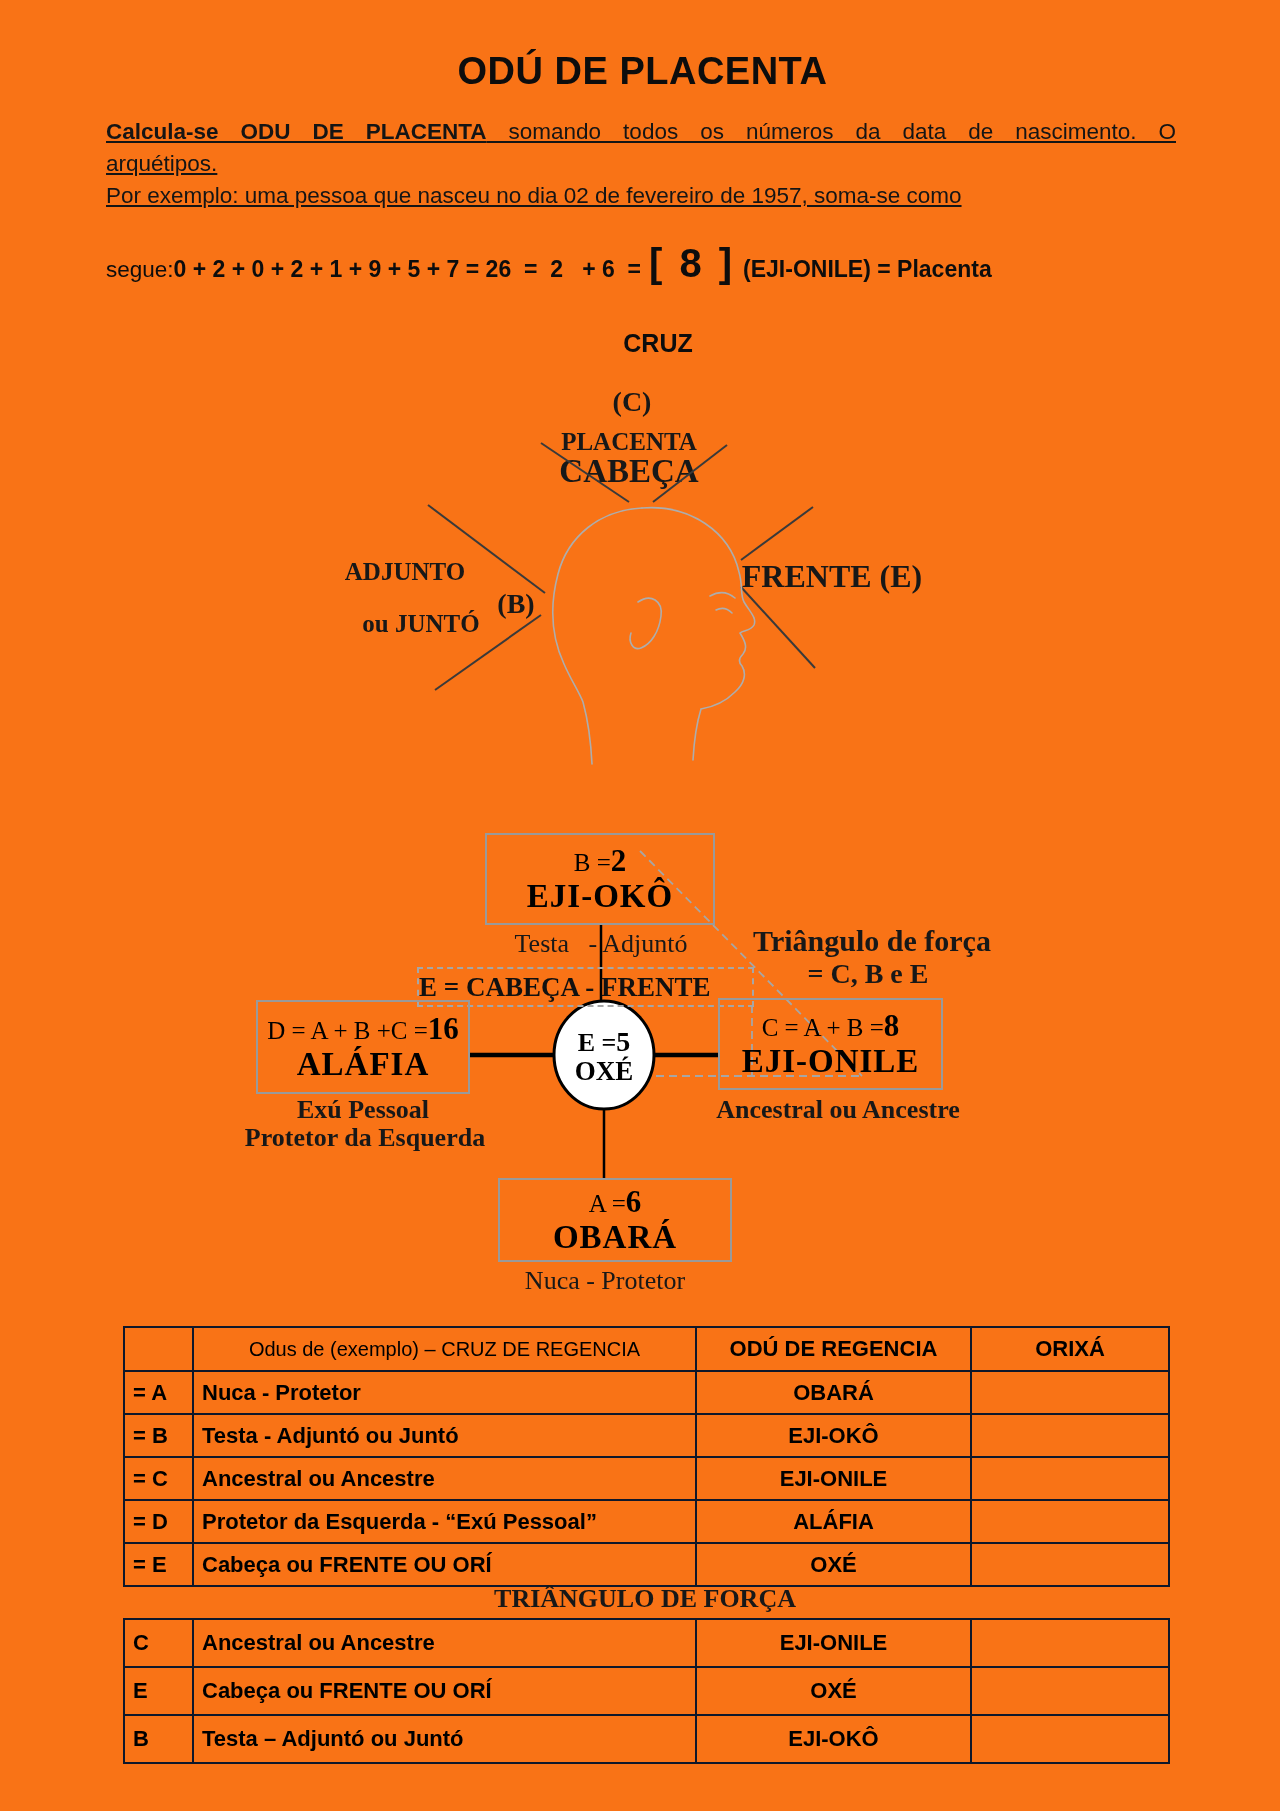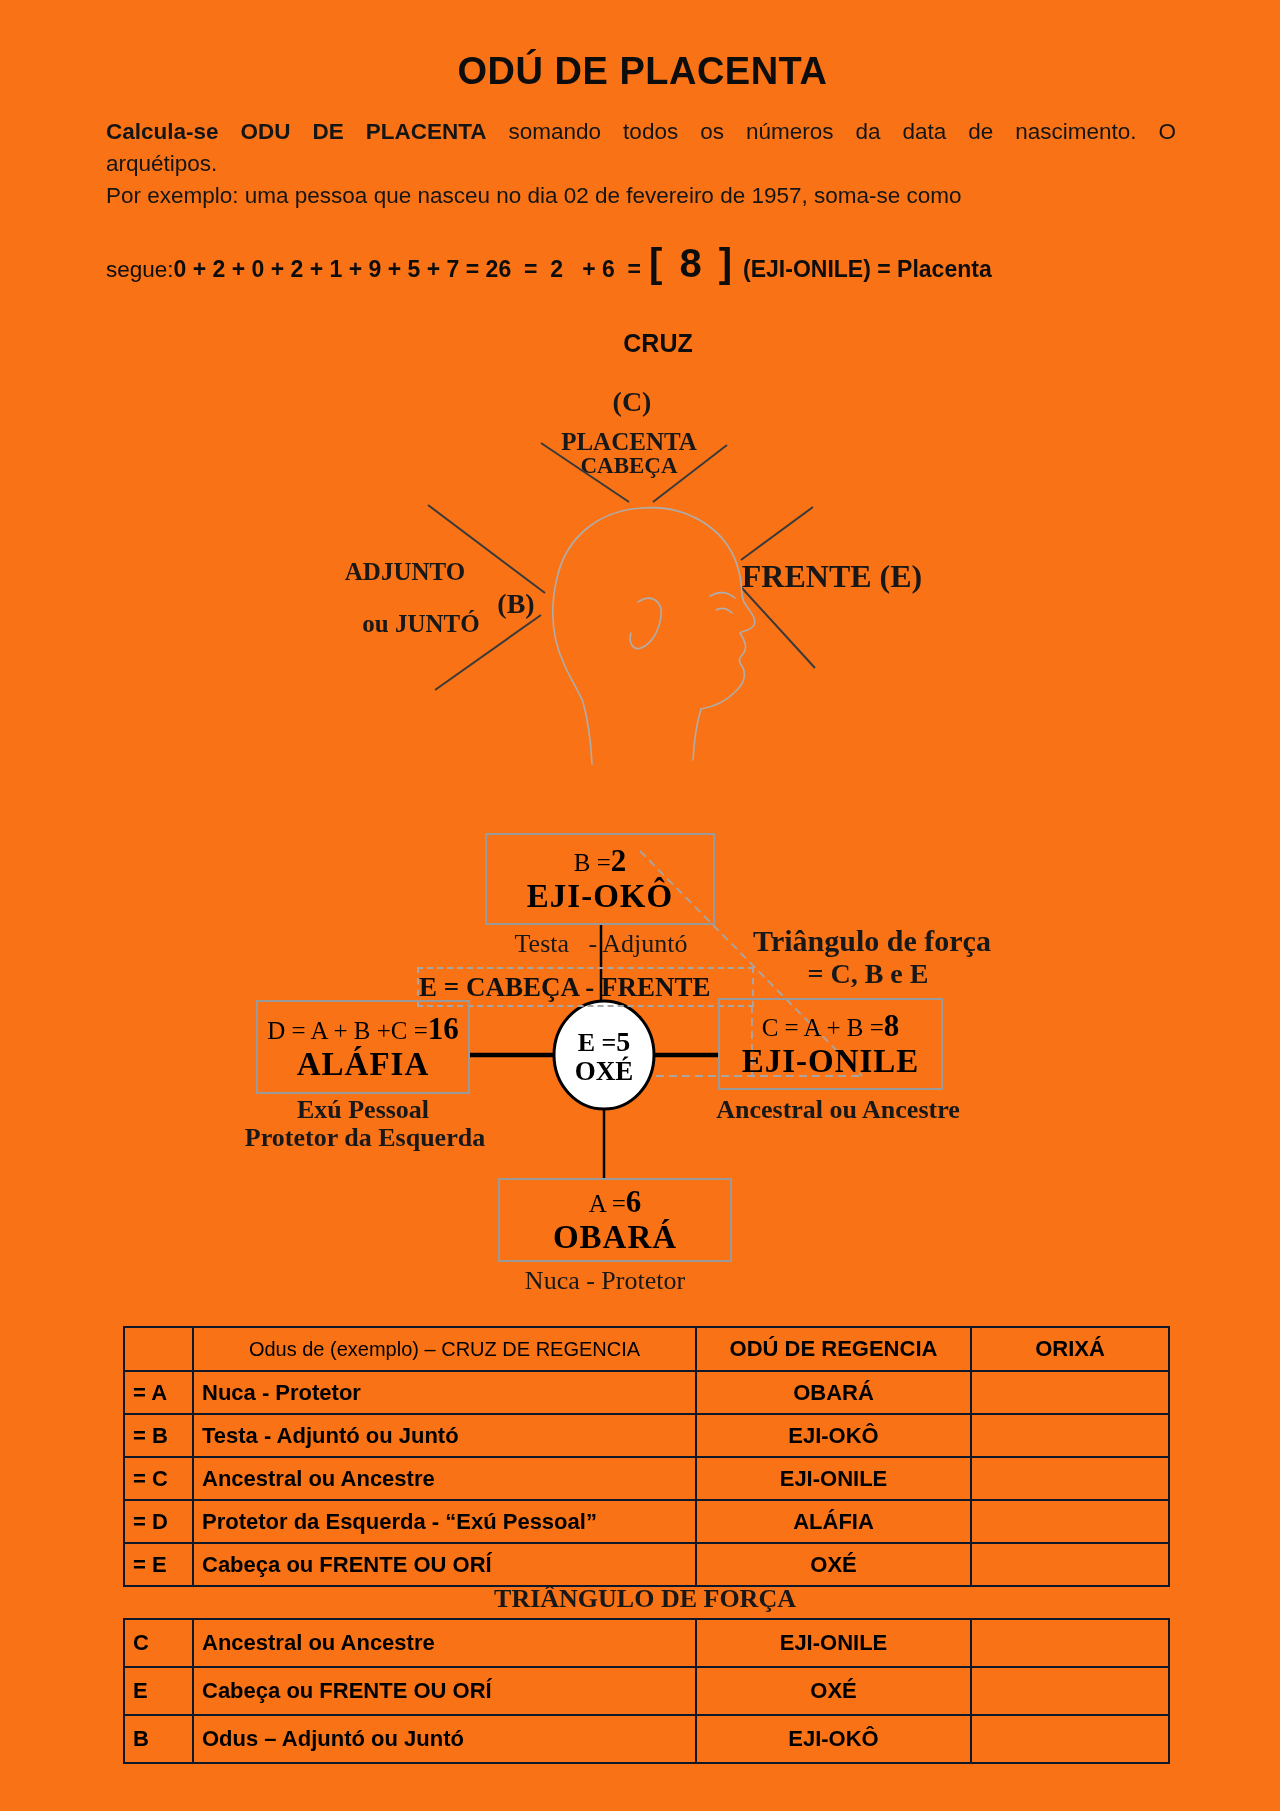--- a/index.html
+++ b/index.html
@@ -3,34 +3,34 @@
 <meta charset="utf-8">
 <style>
   html,body{margin:0;padding:0;background:#fff;}
   #page{position:relative;width:1280px;height:1811px;background:#f97316;overflow:hidden;
         font-family:"Liberation Sans",sans-serif;color:#111;padding-left:20px;}
   .abs{position:absolute;}
   .ctr{transform:translateX(-50%);white-space:nowrap;}
 
   
   .title{left:105px;top:50px;width:1075px;text-align:center;font-size:38px;font-weight:bold;color:#0d0d0d;letter-spacing:.5px;}
-  .intro{left:106px;top:116px;width:1070px;font-size:22.5px;line-height:32px;color:#151515;}
+  .intro{left:106px;top:116px;width:1070px;font-size:22.5px;line-height:32px;color:#151515;text-decoration:underline;}
   .j-line{text-align:justify;text-align-last:justify;}
   .formula{left:106px;top:241px;display:flex;align-items:baseline;color:#0d0d0d;}
   .f-lead{font-size:22.5px;}
   .f-sum{font-weight:bold;font-size:23px;white-space:pre;}
   .f-bracket{font-weight:bold;font-size:40px;margin:0 8px;letter-spacing:3px;}
   .f-suffix{font-weight:bold;font-size:23px;white-space:pre;}
 
   
   .serifb{font-family:"Liberation Serif",serif;font-weight:bold;color:#181818;}
   .cruz-heading{left:658px;top:329px;font-size:25px;font-weight:bold;color:#0d0d0d;}
   .c-label{left:632px;top:386px;font-size:28px;}
   .ancestral{left:629px;top:428px;font-size:25px;}
-  .cabeca{left:629px;top:453px;font-size:23px;}
+  .cabeca{left:629px;top:453px;font-size:33px;}
   .adjunto{left:405px;top:558px;font-size:25px;}
   .b-label{left:516px;top:588px;font-size:28px;}
   .ou-junto{left:421px;top:610px;font-size:25px;}
   .frente{left:832px;top:558px;font-size:32px;}
 
   
   .art{left:0;top:0;width:1280px;height:1811px;}
 
   
   .box{position:absolute;border:2px solid #9a9a9a;display:flex;flex-direction:column;
@@ -250,20 +250,20 @@
       <td></td>
     </tr>
     <tr>
       <td class="cell-key">E</td>
       <td class="cell-desc">Cabeça ou FRENTE OU ORÍ</td>
       <td class="cell-odu">OXÉ</td>
       <td></td>
     </tr>
     <tr>
       <td class="cell-key">B</td>
-      <td class="cell-desc">Odus – Adjuntó ou Juntó</td>
+      <td class="cell-desc">Testa – Adjuntó ou Juntó</td>
       <td class="cell-odu">EJI-OKÔ</td>
       <td></td>
     </tr>
   </tbody>
     </table>
 
 </div>
 
 </body></html>

